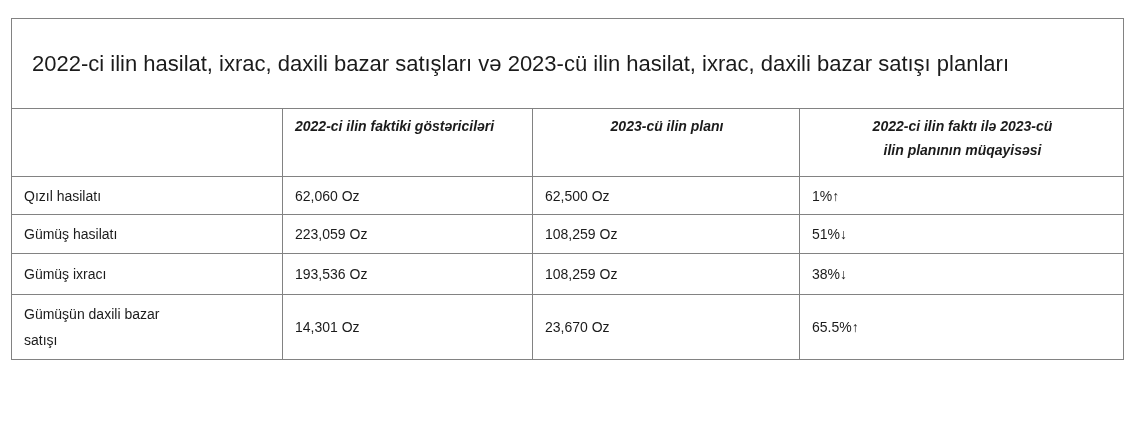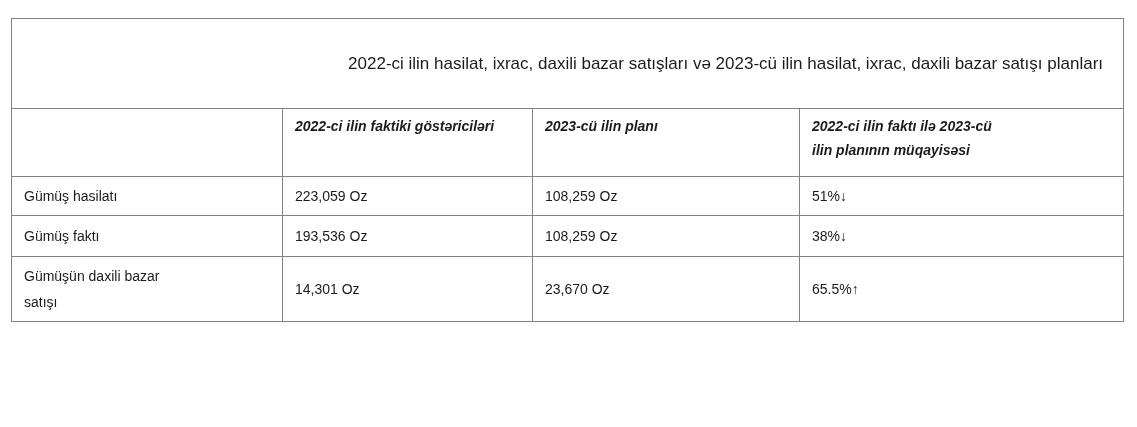--- a/index.html
+++ b/index.html
@@ -29,33 +29,34 @@
     white-space: pre-line;
     overflow: hidden;
   }
   col.c1 { width: 271px; }
   col.c2 { width: 250px; }
   col.c3 { width: 267px; }
   col.c4 { width: 324px; }
 
   .row-title td {
     height: 89px;
-    text-align: right;
+    text-align: left;
     vertical-align: middle;
-    font-size: 17px;
+    font-size: 22px;
     line-height: 24px;
     padding: 0 20px;
   }
   .row-header td {
     height: 60px;
     vertical-align: top;
     font-weight: bold;
     font-style: italic;
     line-height: 24px;
     padding-top: 5px;
+    text-align: center;
   }
   .row-header td.hdr-justify {
     text-align: justify;
   }
   .row-body.r1 td { height: 33px; }
   .row-body.r2 td { height: 34px; margin-top: 30px; }
   .row-body.r3 td { height: 33px; }
   .row-body.r4 td { height: 36px; }
   .row-body.r5 td { height: 41px; }
   .row-body.r6 td { height: 60px; }
@@ -75,28 +76,34 @@
       <td colspan="4">2022-ci ilin hasilat, ixrac, daxili bazar satışları və 2023-cü ilin hasilat, ixrac, daxili bazar satışı planları</td>
     </tr>
     <tr class="row-header">
       <td></td>
       <td class="hdr-justify">2022-ci ilin faktiki göstəriciləri</td>
       <td>2023-cü ilin planı</td>
       <td>2022-ci ilin faktı ilə 2023-cü
 ilin planının müqayisəsi</td>
     </tr>
 
+    <tr class="row-body r1">
+      <td>Qızıl hasilatı</td>
+      <td>62,060 Oz</td>
+      <td>62,500 Oz</td>
+      <td>1%↑</td>
+    </tr>
     <tr class="row-body r2">
       <td>Gümüş hasilatı</td>
       <td>223,059 Oz</td>
       <td>108,259 Oz</td>
       <td>51%↓</td>
     </tr>
     <tr class="row-body r4">
-      <td>Gümüş faktı</td>
+      <td>Gümüş ixracı</td>
       <td>193,536 Oz</td>
       <td>108,259 Oz</td>
       <td>38%↓</td>
     </tr>
     <tr class="row-body r6">
       <td>Gümüşün daxili bazar
 satışı</td>
       <td>14,301 Oz</td>
       <td>23,670 Oz</td>
       <td>65.5%↑</td>

